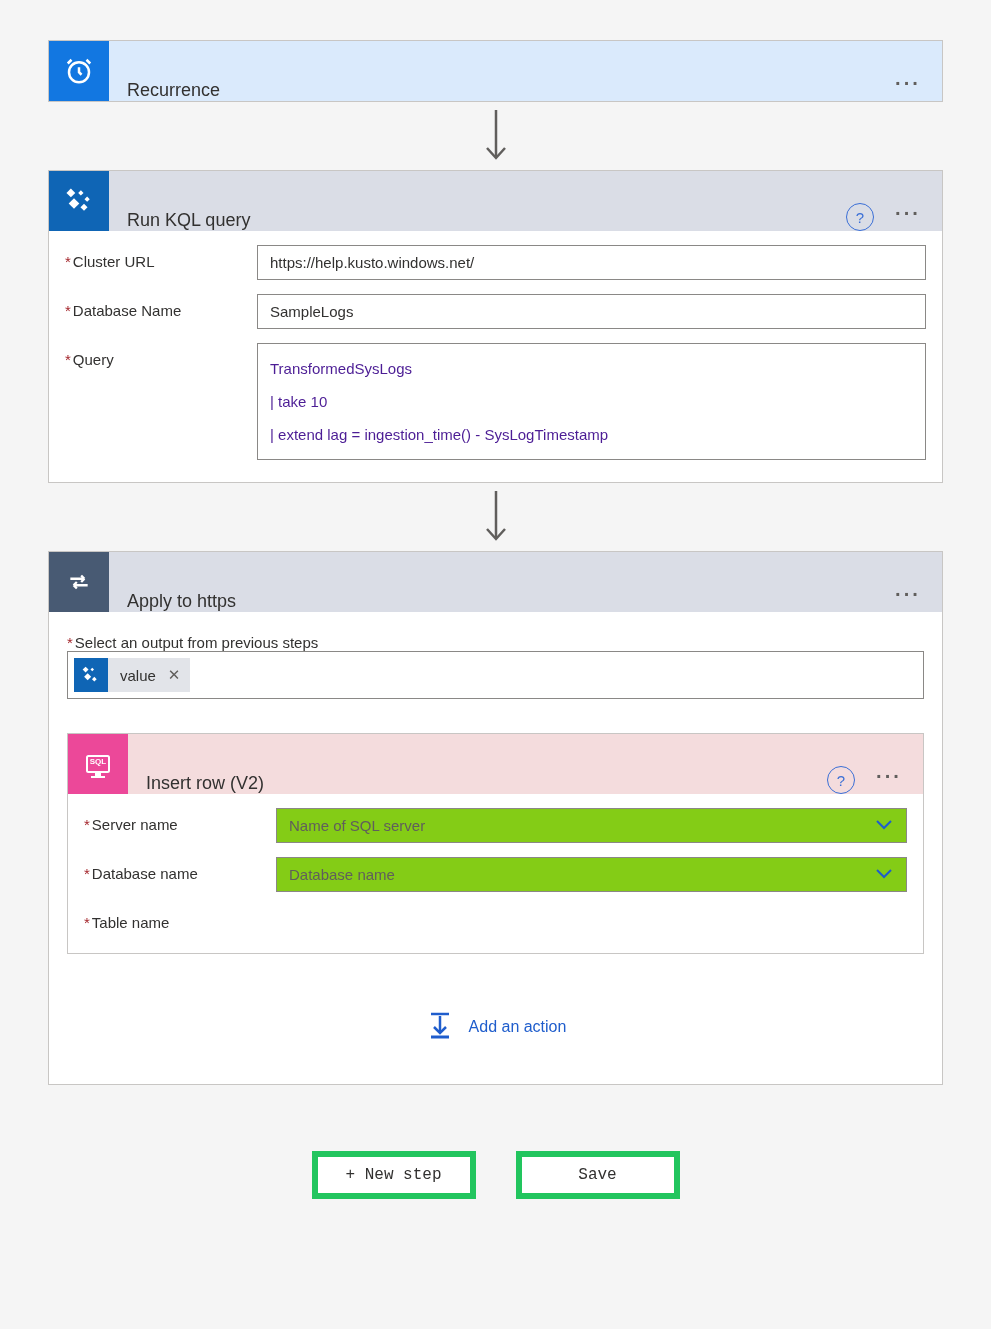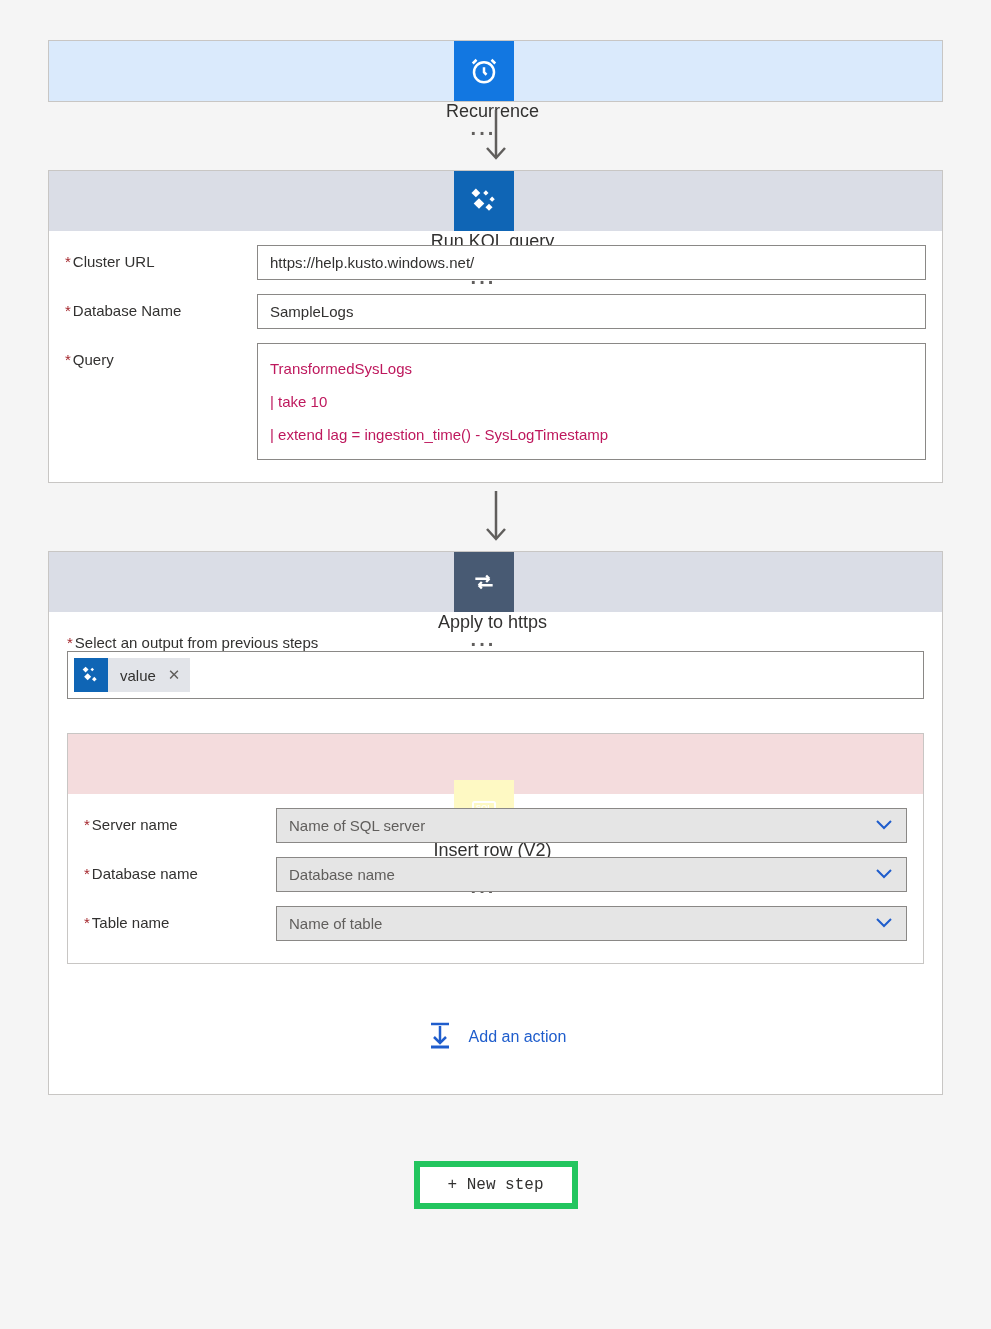--- a/index.html
+++ b/index.html
@@ -10,24 +10,23 @@
     padding: 40px 48px 60px 48px;
     color: #323130;
     font-size: 15px;
   }
   .card {
     border: 1px solid #c8c6c4;
     background: #fff;
   }
   .card-header {
     display: flex;
-    align-items: center;
+    align-items: flex-end;
     height: 60px;
-    padding-right: 24px;
-    flex-direction: column;
+    padding-right: 16px;
   }
   .card-header .icon-box {
     width: 60px;
     height: 60px;
     display: flex;
     align-items: center;
     justify-content: center;
     flex-shrink: 0;
   }
   .card-header .title {
@@ -67,21 +66,21 @@
   
   .kql .card-header { background: #dadde6; }
   .kql .icon-box { background: #0f65b5; }
   .kql .body { padding: 14px 16px 22px 16px; }
   
   .apply .card-header { background: #dadde6; }
   .apply .icon-box { background: #485a73; }
   .apply .body { padding: 22px 18px 22px 18px; }
   
   .insert .card-header { background: #f4dcdd; }
-  .insert .icon-box { background: #fef9c3; margin-top: 46px; }
+  .insert .icon-box { background: #ec4899; margin-top: 46px; }
   .insert .body { padding: 14px 16px 22px 16px; }
 
   .connector {
     display: flex;
     justify-content: center;
     padding: 6px 0;
   }
   .connector svg { display: block; }
 
   .field-row {
@@ -108,36 +107,36 @@
     color: #323130;
     outline: none;
     background: #fff;
   }
   .textarea {
     width: 100%;
     border: 1px solid #8a8886;
     padding: 8px 12px;
     font-size: 15px;
     font-family: inherit;
-    color: #be185d;
+    color: #4c1d95;
     line-height: 2.2;
     background: #fff;
     white-space: pre-line;
   }
   .select-control {
     width: 100%;
     border: 1px solid #8a8886;
     padding: 8px 12px;
     font-size: 15px;
     display: flex;
     align-items: center;
     justify-content: space-between;
     cursor: pointer;
     color: #605e5c;
-    background: #e5e5e5;
+    background: #84cc16;
   }
   .chevron { color: #0f65b5; }
 
   .apply-label-row {
     color: #323130;
     margin-bottom: 0;
   }
   .token-box {
     border: 1px solid #8a8886;
     padding: 6px;
@@ -336,30 +335,20 @@
               <span class="chevron">
                 <svg width="20" height="14" viewBox="0 0 20 14" fill="none" stroke="#1f5dcc" stroke-width="2">
                     <path d="M3 4 L10 11 L17 4"></path>
                   </svg>
               </span>
             </div>
           </div>
         </div>
         <div class="field-row">
           <div class="field-label"><span class="req">*</span><span>Table name</span></div>
-          <div class="field-control">
-            <div class="select-control">
-              <span>Name of table</span>
-              <span class="chevron">
-                <svg width="20" height="14" viewBox="0 0 20 14" fill="none" stroke="#1f5dcc" stroke-width="2">
-                    <path d="M3 4 L10 11 L17 4"></path>
-                  </svg>
-              </span>
-            </div>
-          </div>
         </div>
       </div>
     </div>
 
     <div class="add-action">
       <span>
         <svg width="30" height="30" viewBox="0 0 30 30" fill="none" stroke="#1f5dcc" stroke-width="2.5">
           <path d="M6 4 H24"></path>
           <path d="M15 6 V22"></path>
           <path d="M9 17 L15 23 L21 17"></path>
@@ -367,13 +356,14 @@
         </svg>
       </span>
       <span>Add an action</span>
     </div>
 
   </div>
 </div>
 
 <div class="footer-buttons">
   <button>+ New step</button>
+  <button>Save</button>
 </div>
 
 </body></html>

